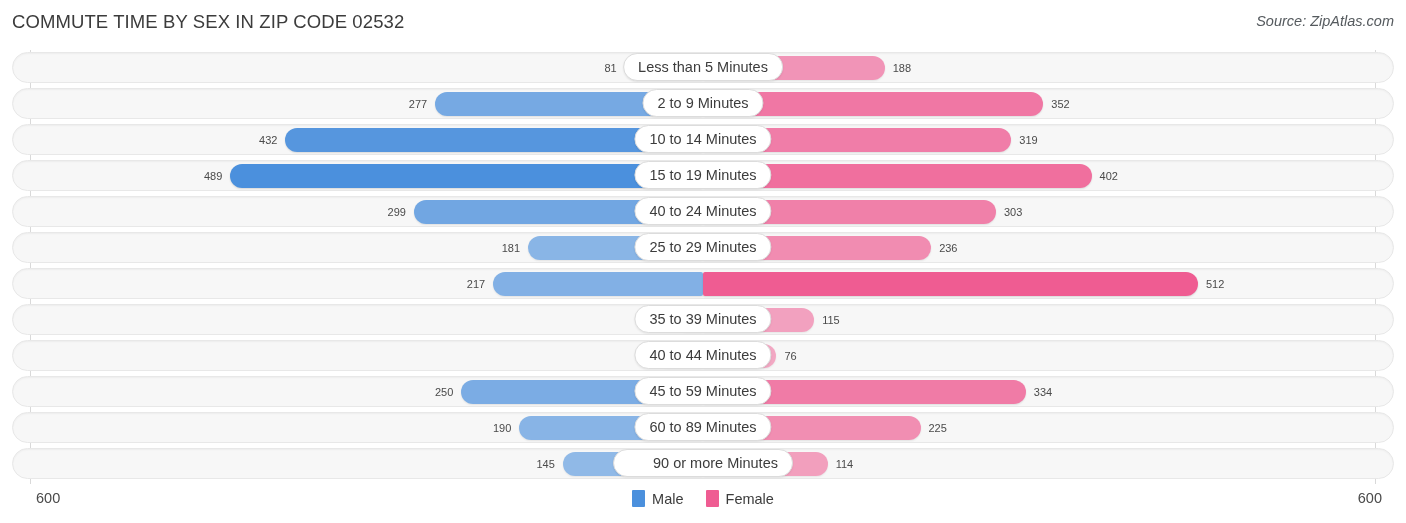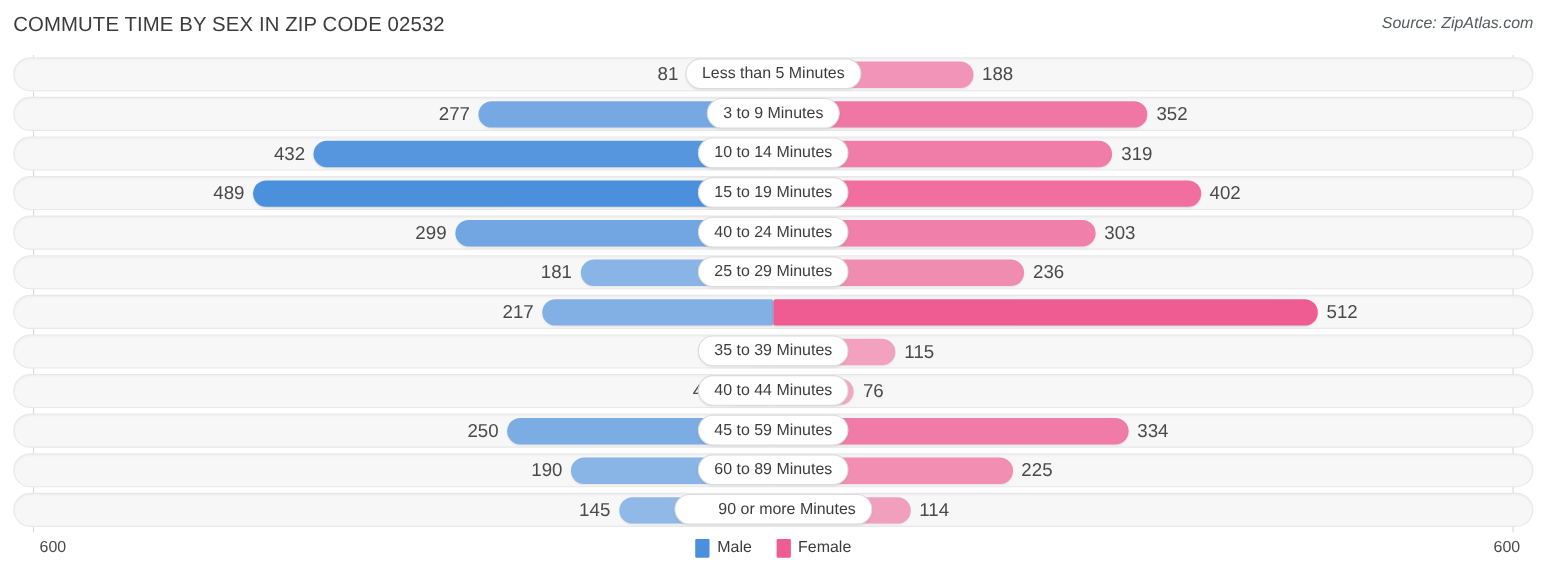--- a/index.html
+++ b/index.html
@@ -95,21 +95,21 @@
     background: #ef5c92;
     border-radius: 2px 12px 12px 2px;
     box-shadow: 0 1px 2px rgba(0,0,0,0.13);
   }
 
   .val {
     position: absolute;
     top: 6px;
     height: 24px;
     line-height: 24px;
-    font-size: 17px;
+    font-size: 11px;
     color: #4a4a4a;
     white-space: nowrap;
   }
   .val-male   { text-align: right; }
   .val-female { text-align: left; }
 
   .center-pill {
     position: absolute;
     top: 3px;
     height: 28px;
@@ -154,20 +154,21 @@
     left: 0;
     top: 6px;
     width: 1406px;
     display: flex;
     justify-content: center;
     align-items: center;
     gap: 22px;
   }
   .legend-item {
     display: flex;
+    align-items: center;
     gap: 7px;
   }
   .legend-swatch {
     width: 13px;
     height: 17px;
     border-radius: 1px;
   }
   .legend-label {
     font-size: 14.5px;
     color: #3c3c3c;
@@ -192,21 +193,21 @@
         <div class="val val-male" style="left: 556.7px; width: 60px;">81</div>
         <div class="val val-female" style="left: 892.733px; width: 60px;">188</div>
         <div class="center-pill" style="left: 703px;">Less than 5 Minutes</div>
       </div>
       <div class="row" style="top: 36px;">
         <div class="track"></div>
         <div class="bar bar-male" style="left: 435.233px; width: 267.767px; background: rgb(75, 144, 221); opacity: 0.749;"></div>
         <div class="bar bar-female" style="left: 703px; width: 340.267px; background: rgb(239, 92, 146); opacity: 0.819;"></div>
         <div class="val val-male" style="left: 367.233px; width: 60px;">277</div>
         <div class="val val-female" style="left: 1051.27px; width: 60px;">352</div>
-        <div class="center-pill" style="left: 703px;">3 to 9 Minutes</div>
+        <div class="center-pill" style="left: 703px;">2 to 9 Minutes</div>
       </div>
       <div class="row" style="top: 72px;">
         <div class="track"></div>
         <div class="bar bar-male" style="left: 285.4px; width: 417.6px; background: rgb(75, 144, 221); opacity: 0.932;"></div>
         <div class="bar bar-female" style="left: 703px; width: 308.367px; background: rgb(239, 92, 146); opacity: 0.781;"></div>
         <div class="val val-male" style="left: 217.4px; width: 60px;">432</div>
         <div class="val val-female" style="left: 1019.37px; width: 60px;">319</div>
         <div class="center-pill" style="left: 703px;">10 to 14 Minutes</div>
       </div>
       <div class="row" style="top: 108px;">

